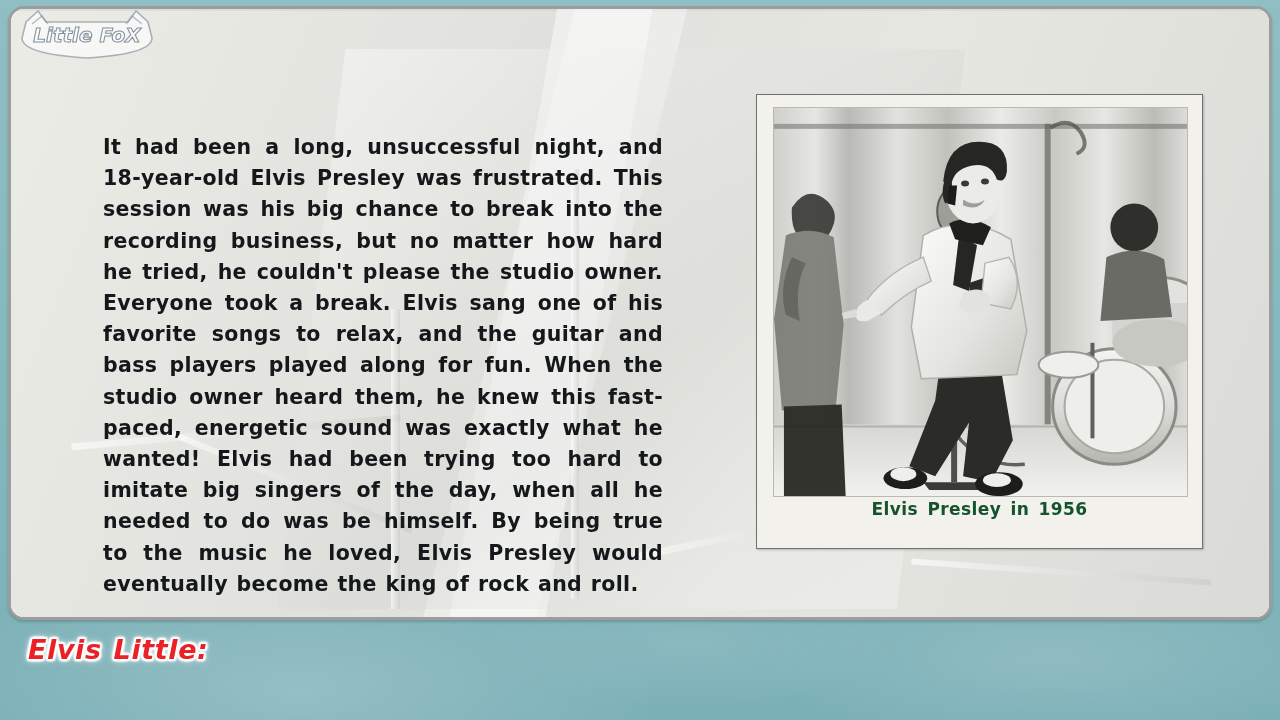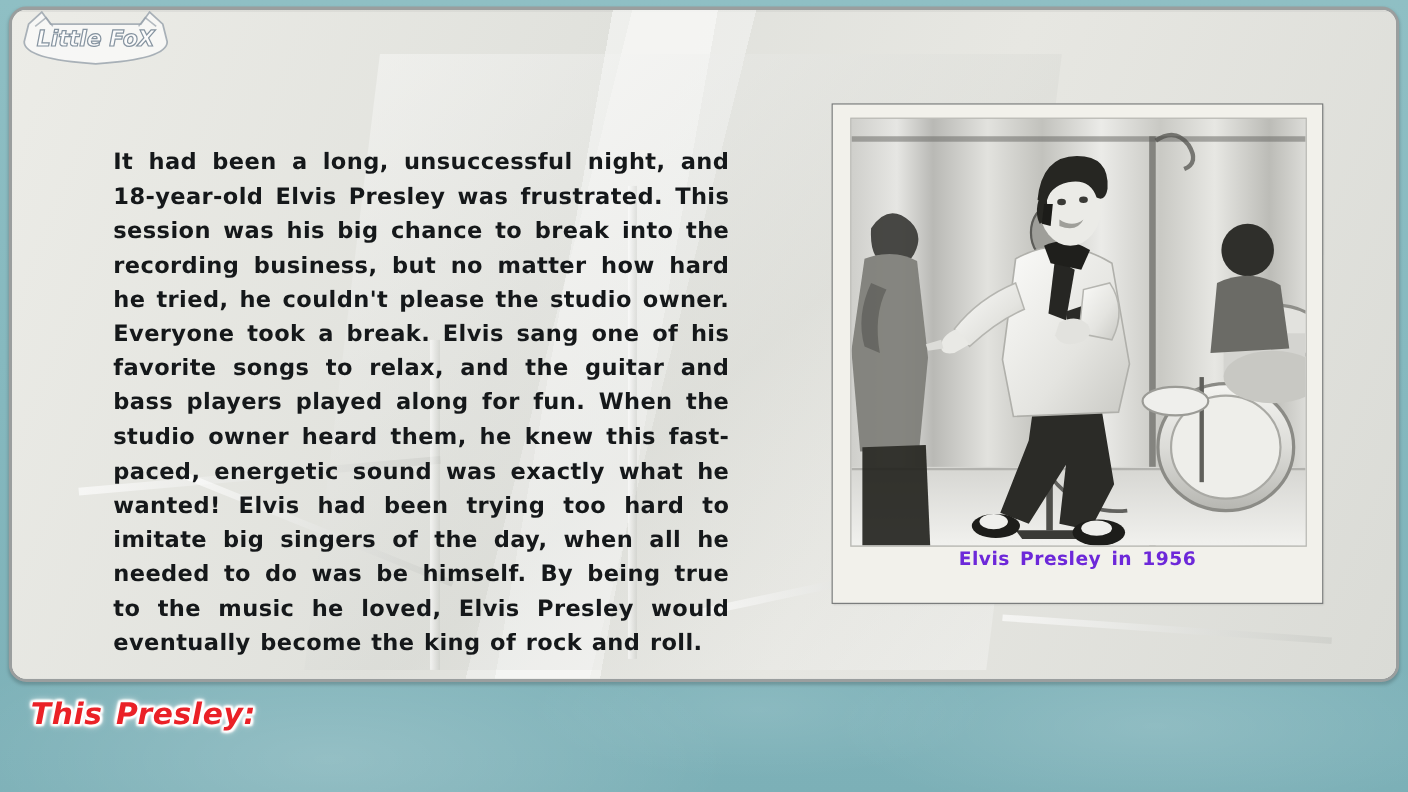--- a/index.html
+++ b/index.html
@@ -122,21 +122,21 @@
     left:16px; top:12px;
     width:415px; height:390px;
     border:1px solid #b9b9b4;
     background:#cfcfcb;
     overflow:hidden;
   }
   #figure figcaption {
     position:absolute;
     left:0; right:0; top:404px;
     text-align:center;
-    color:#6d28d9;
+    color:#14532d;
     font-family:"DejaVu Sans", sans-serif;
     font-weight:bold;
     font-size:17px;
     letter-spacing:.4px;
     word-spacing:3px;
   }
 
   
   .photo { display:block; width:100%; height:100%; }
 
@@ -310,15 +310,15 @@
 
       <path d="M14 14 L26 3 L34 14 L116 14 L124 3 L136 14 L140 30
                Q140 46 75 50 Q10 46 10 30 Z" fill="rgba(255,255,255,.62)" stroke="rgba(150,160,170,.8)" stroke-width="1.6"></path>
       <path d="M20 16 L30 8 L36 16" fill="none" stroke="rgba(150,160,170,.7)" stroke-width="1.4"></path>
       <path d="M114 16 L120 8 L130 16" fill="none" stroke="rgba(150,160,170,.7)" stroke-width="1.4"></path>
       <text x="75" y="34" text-anchor="middle" font-family="DejaVu Sans, sans-serif" font-size="20" font-weight="bold" font-style="italic" fill="rgba(255,255,255,.55)" stroke="rgba(120,135,150,.9)" stroke-width="1.1">Little FoX</text>
     </svg>
   </div>
 
   <div id="title-block">
-    <div class="line line1">This Presley:</div>
+    <div class="line line1">Elvis Little:</div>
   </div>
 </div>
 
 </body></html>

